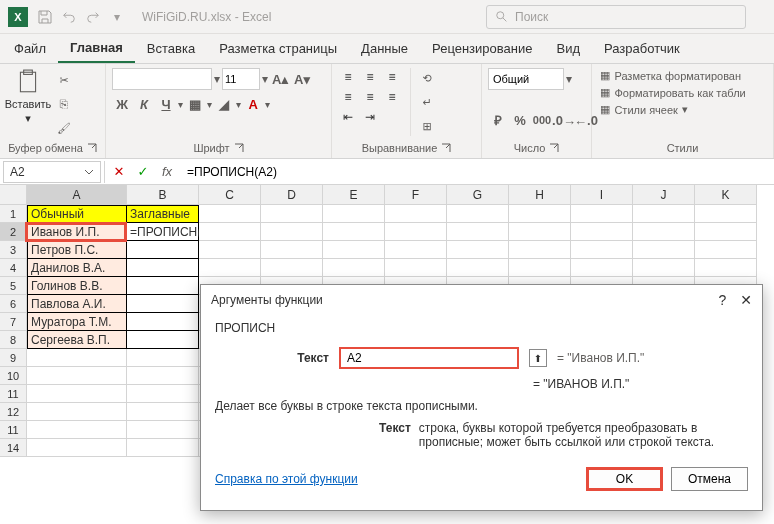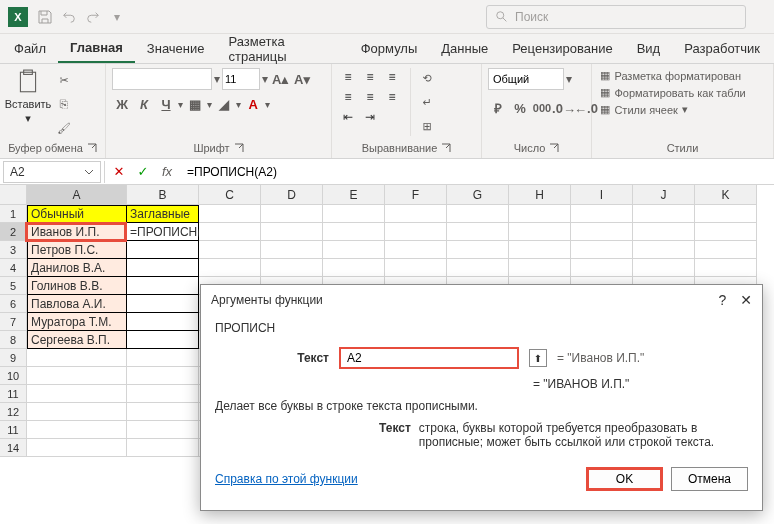--- a/index.html
+++ b/index.html
@@ -90,35 +90,35 @@
       <svg viewBox="0 0 16 16" width="14" height="14">
         <path fill="none" stroke="currentColor" d="M5 3L2 6l3 3 M2 6h8a4 4 0 010 8"></path>
       </svg>
     </div>
   <div class="qat-icon">
       <svg viewBox="0 0 16 16" width="14" height="14">
         <path fill="none" stroke="currentColor" d="M11 3l3 3-3 3 M14 6H6a4 4 0 000 8"></path>
       </svg>
     </div>
   <div class="qat-icon">▾</div>
+  <span class="title-text"><span>WiFiGiD.RU.xlsx</span> <span>-</span> <span>Excel</span></span>
   <div class="search-box">
     <svg viewBox="0 0 16 16">
         <circle cx="6" cy="6" r="4" fill="none" stroke="currentColor"></circle>
         <path stroke="currentColor" d="M9 9l4 4"></path>
       </svg>
     <span>Поиск</span>
   </div>
 </div>
 
 <div class="tabs">
   <div class="tab">Файл</div>
   <div class="tab active">Главная</div>
-  <div class="tab">Значение</div>
+  <div class="tab">Вставка</div>
   <div class="tab">Разметка страницы</div>
-  <div class="tab">Формулы</div>
   <div class="tab">Данные</div>
   <div class="tab">Рецензирование</div>
   <div class="tab">Вид</div>
   <div class="tab">Разработчик</div>
 </div>
 
 <div class="ribbon">
   <div class="ribbon-group" style="width:106px">
     <div class="rg-content">
       <div class="big-btn">
@@ -202,21 +202,21 @@
     </div>
     <div class="rg-label">
         <span>Выравнивание</span>
         <svg viewBox="0 0 10 10">
           <path stroke="#605e5c" fill="none" d="M1 1h8v8 M5 5l4-4"></path>
         </svg>
       </div>
   </div>
 
   <div class="ribbon-group" style="width:110px">
-    <div class="rg-content" style="flex-direction:column;gap:8px">
+    <div class="rg-content" style="flex-direction:column;gap:20px">
       <div class="font-row">
           <input class="num-select" value="Общий" style="">
           <span style="color:#605e5c">▾</span>
         </div>
       <div class="font-row">
         <div class="fmt-btn">₽</div>
         <div class="fmt-btn">%</div>
         <div class="fmt-btn" style="font-size:11px">000</div>
         <div class="fmt-btn">.0→</div>
         <div class="fmt-btn">←.0</div>

